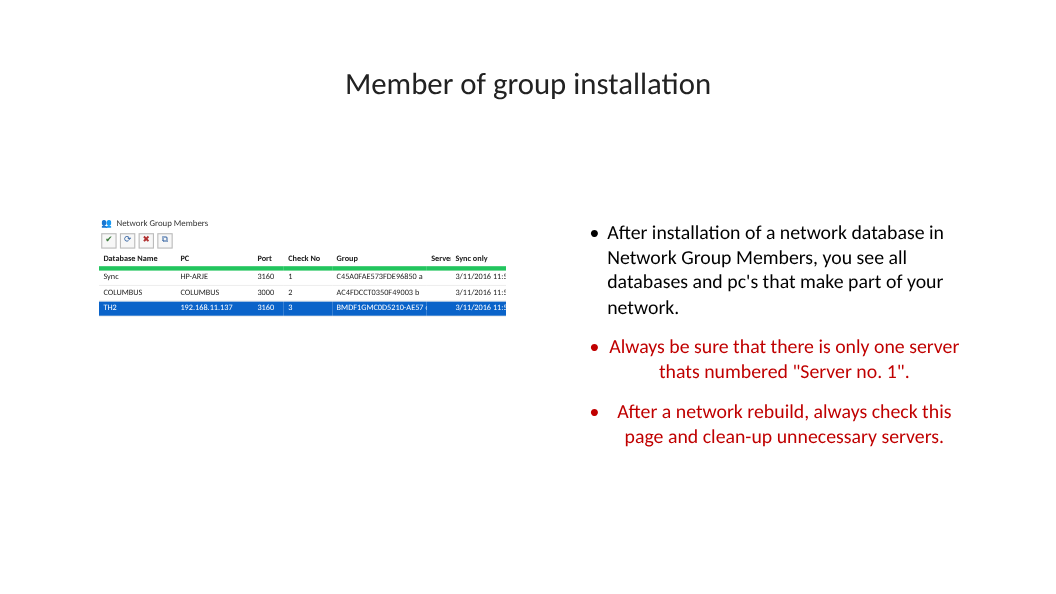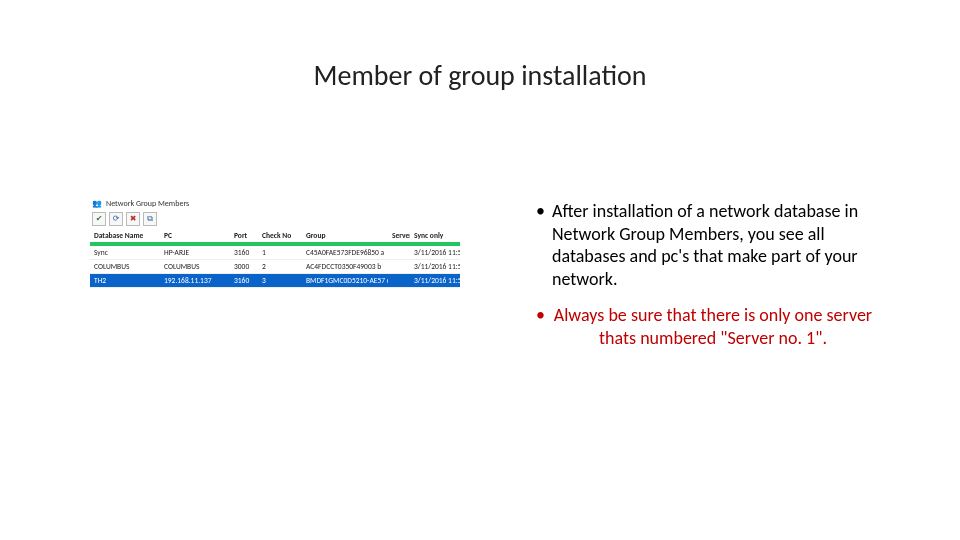--- a/index.html
+++ b/index.html
@@ -198,16 +198,17 @@
             <td>3/11/2016 11:52:50 AM</td>
           </tr>
         </tbody>
     </table>
   </div>
 
   <div class="bullets">
     <ul id="bullets-ul">
         <li>After installation of a network database in Network Group Members, you see all databases and pc's that make part of your network.</li>
         <li class="red">Always be sure that there is only one server thats numbered "Server no. 1".</li>
+        <li class="red">After a network rebuild, always check this page and clean-up unnecessary servers.</li>
       </ul>
   </div>
 
 </div>
 
 </body></html>

